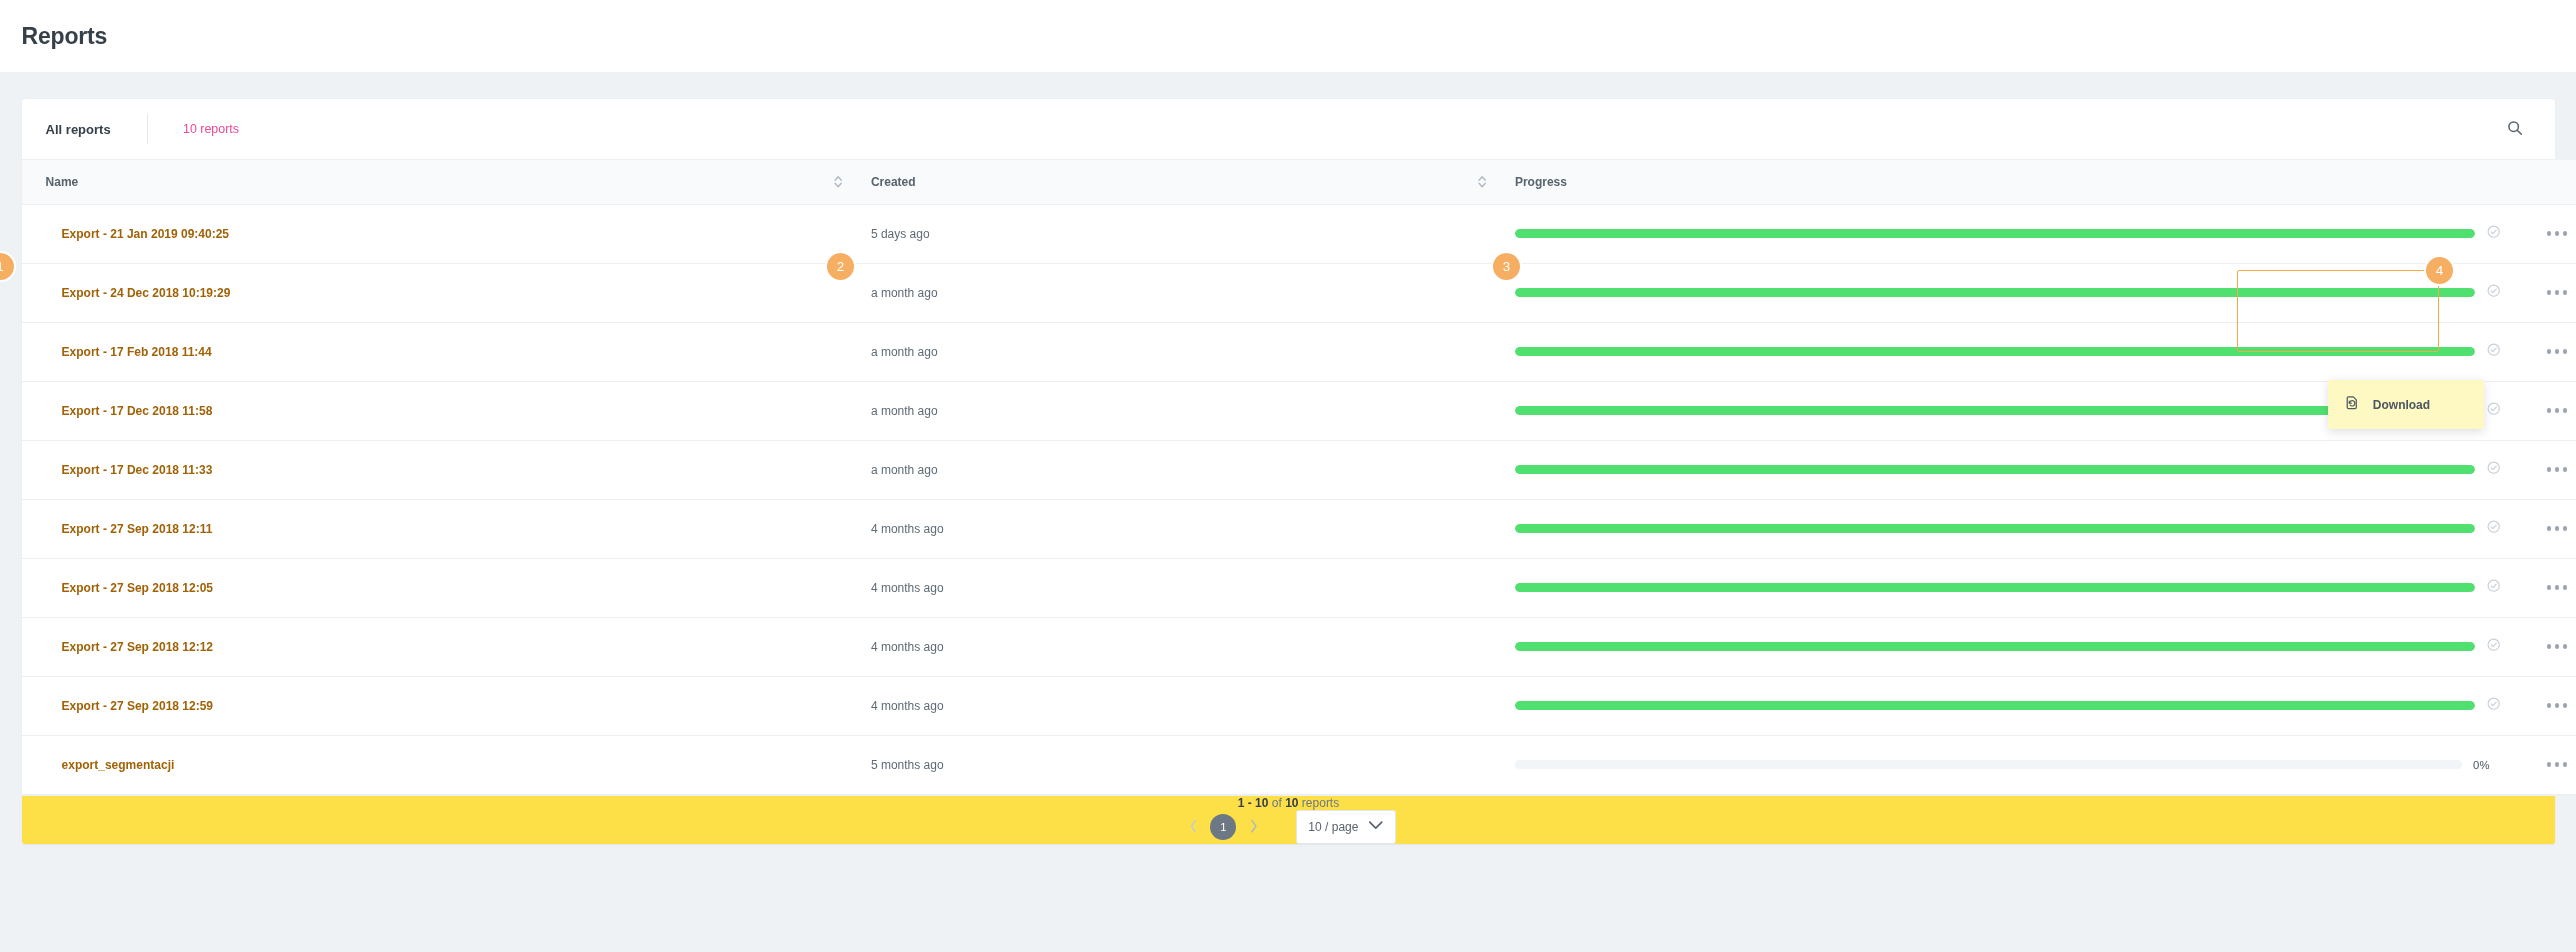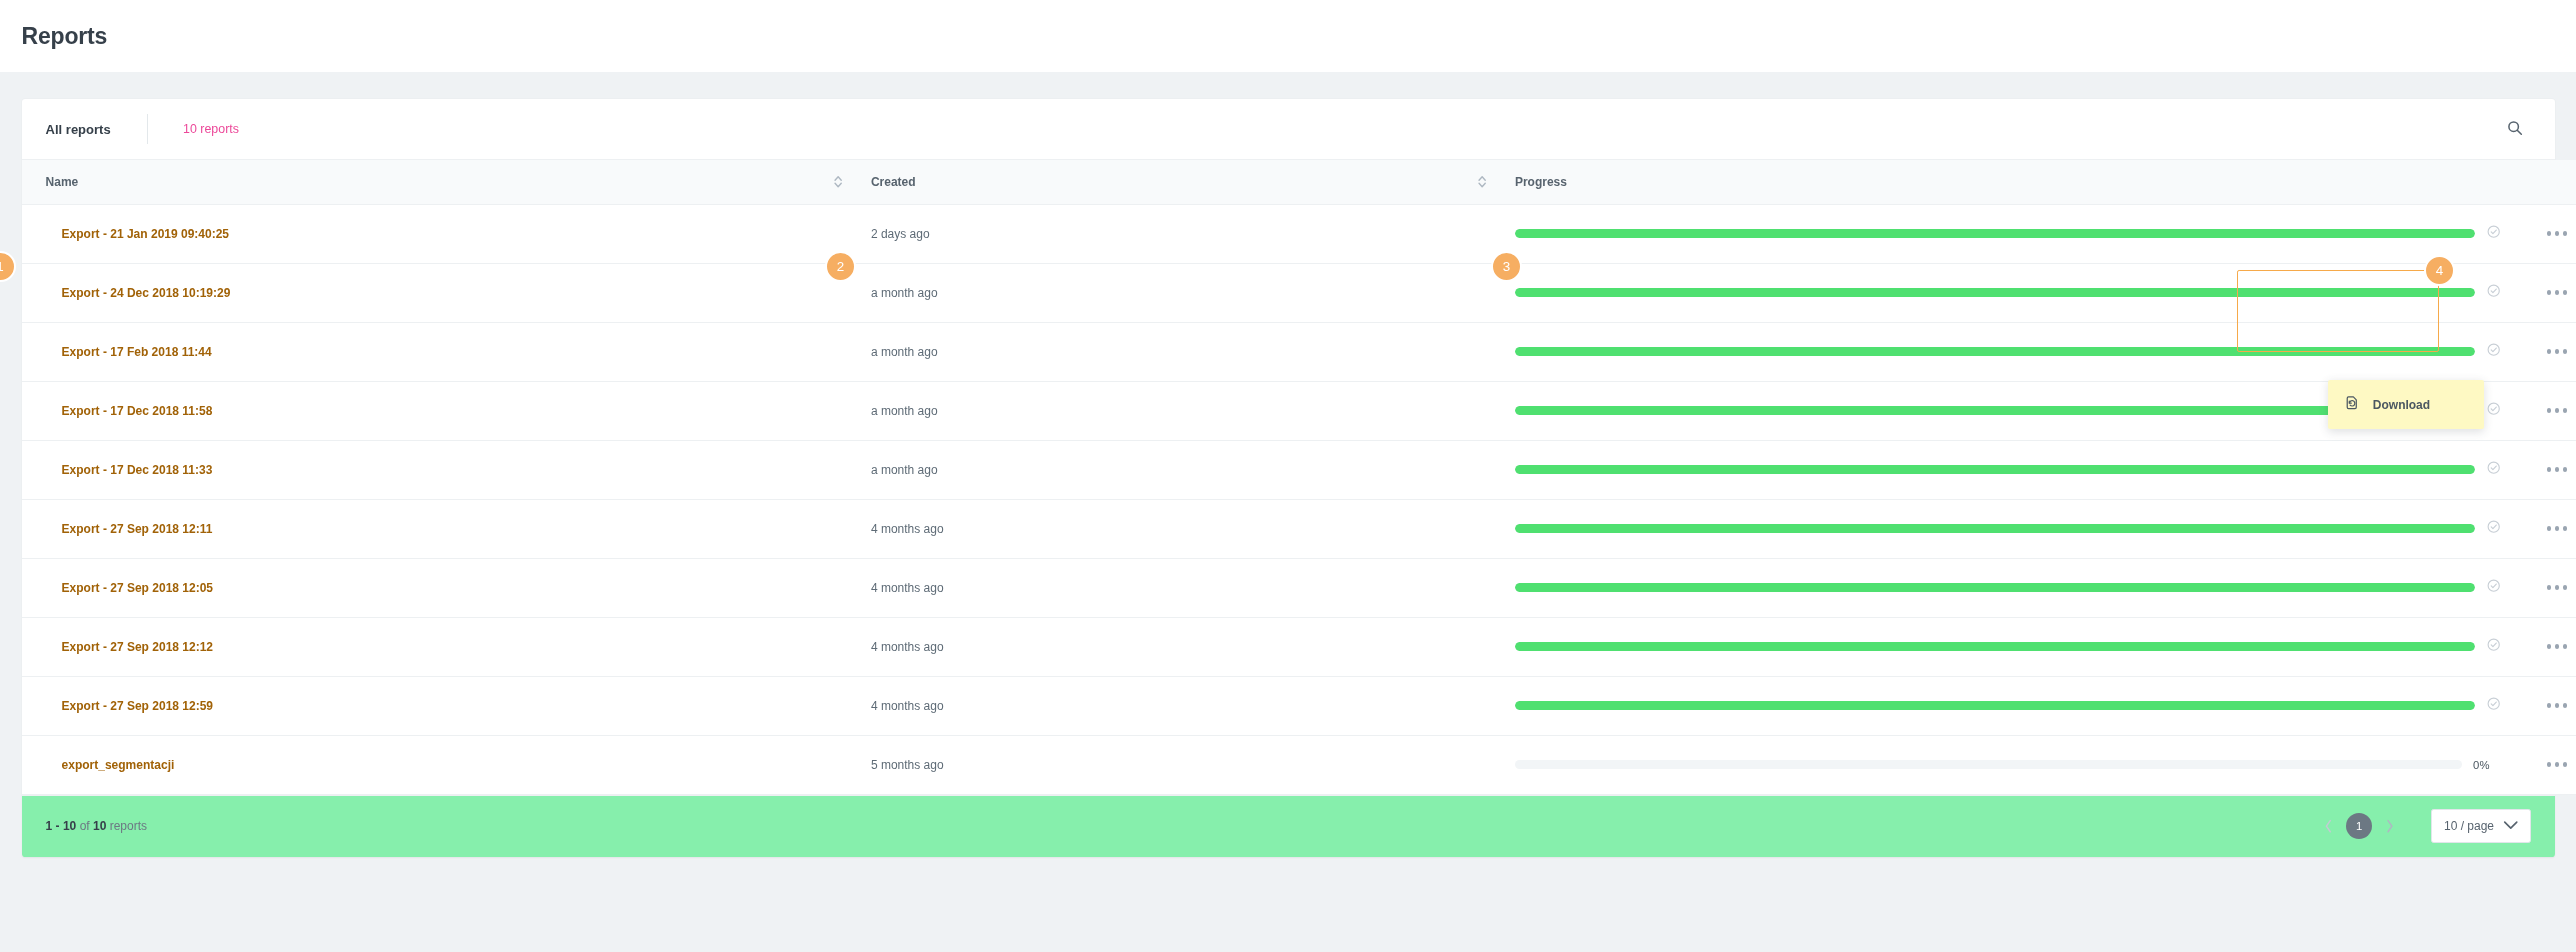--- a/index.html
+++ b/index.html
@@ -152,27 +152,28 @@
     align-items: center;
     justify-content: center;
     gap: 3.6px;
     width: 36px; height: 28px;
     cursor: pointer;
   }
   .dot { width: 4.1px; height: 4.1px; border-radius: 50%; background: #9AA5B1; }
 
   
   .card-footer {
-    height: 62px;
-    background: #86efac;
+    height: 49px;
+    background: #fde047;
     border-top: 0.5px solid #EDF0F2;
     border-radius: 0 0 3.1px 3.1px;
     display: flex;
     align-items: center;
     padding: 0 24px;
+    flex-direction: column;
   }
   .footer-summary { font-size: 12px; color: #6C7883; }
   .footer-summary b { color: #36404A; font-weight: bold; }
   .footer-spacer { flex: 1; }
   .pager { display: flex; align-items: center; gap: 5.2px; }
   .pager-arrow {
     width: 24px; height: 24px;
     display: flex; align-items: center; justify-content: center;
     color: #AEB8C2; font-size: 15.5px; cursor: pointer;
   }
@@ -301,21 +302,21 @@
             <div class="th-inner th-progress">
               <span>Progress</span>
             </div>
           </th>
           <th></th>
         </tr>
       </thead>
       <tbody id="table-body">
           <tr>
             <td class="cell-name">Export - 21 Jan 2019 09:40:25</td>
-            <td class="cell-created">2 days ago</td>
+            <td class="cell-created">5 days ago</td>
             <td class="cell-progress">
               <div class="progress-wrap">
                 <div class="progress-track">
                   <div class="progress-fill" style="width: 100%; background: rgb(79, 224, 112);"></div>
                 </div>
                 <span><svg width="13.4" height="13.4" viewBox="0 0 24 24" fill="none" stroke="#C7CED5" stroke-width="2" stroke-linecap="round" stroke-linejoin="round">
                     <circle cx="12" cy="12" r="10"></circle>
                     <polyline points="7.5,12.4 10.6,15.4 16.6,9"></polyline>
                   </svg></span>
               </div>

